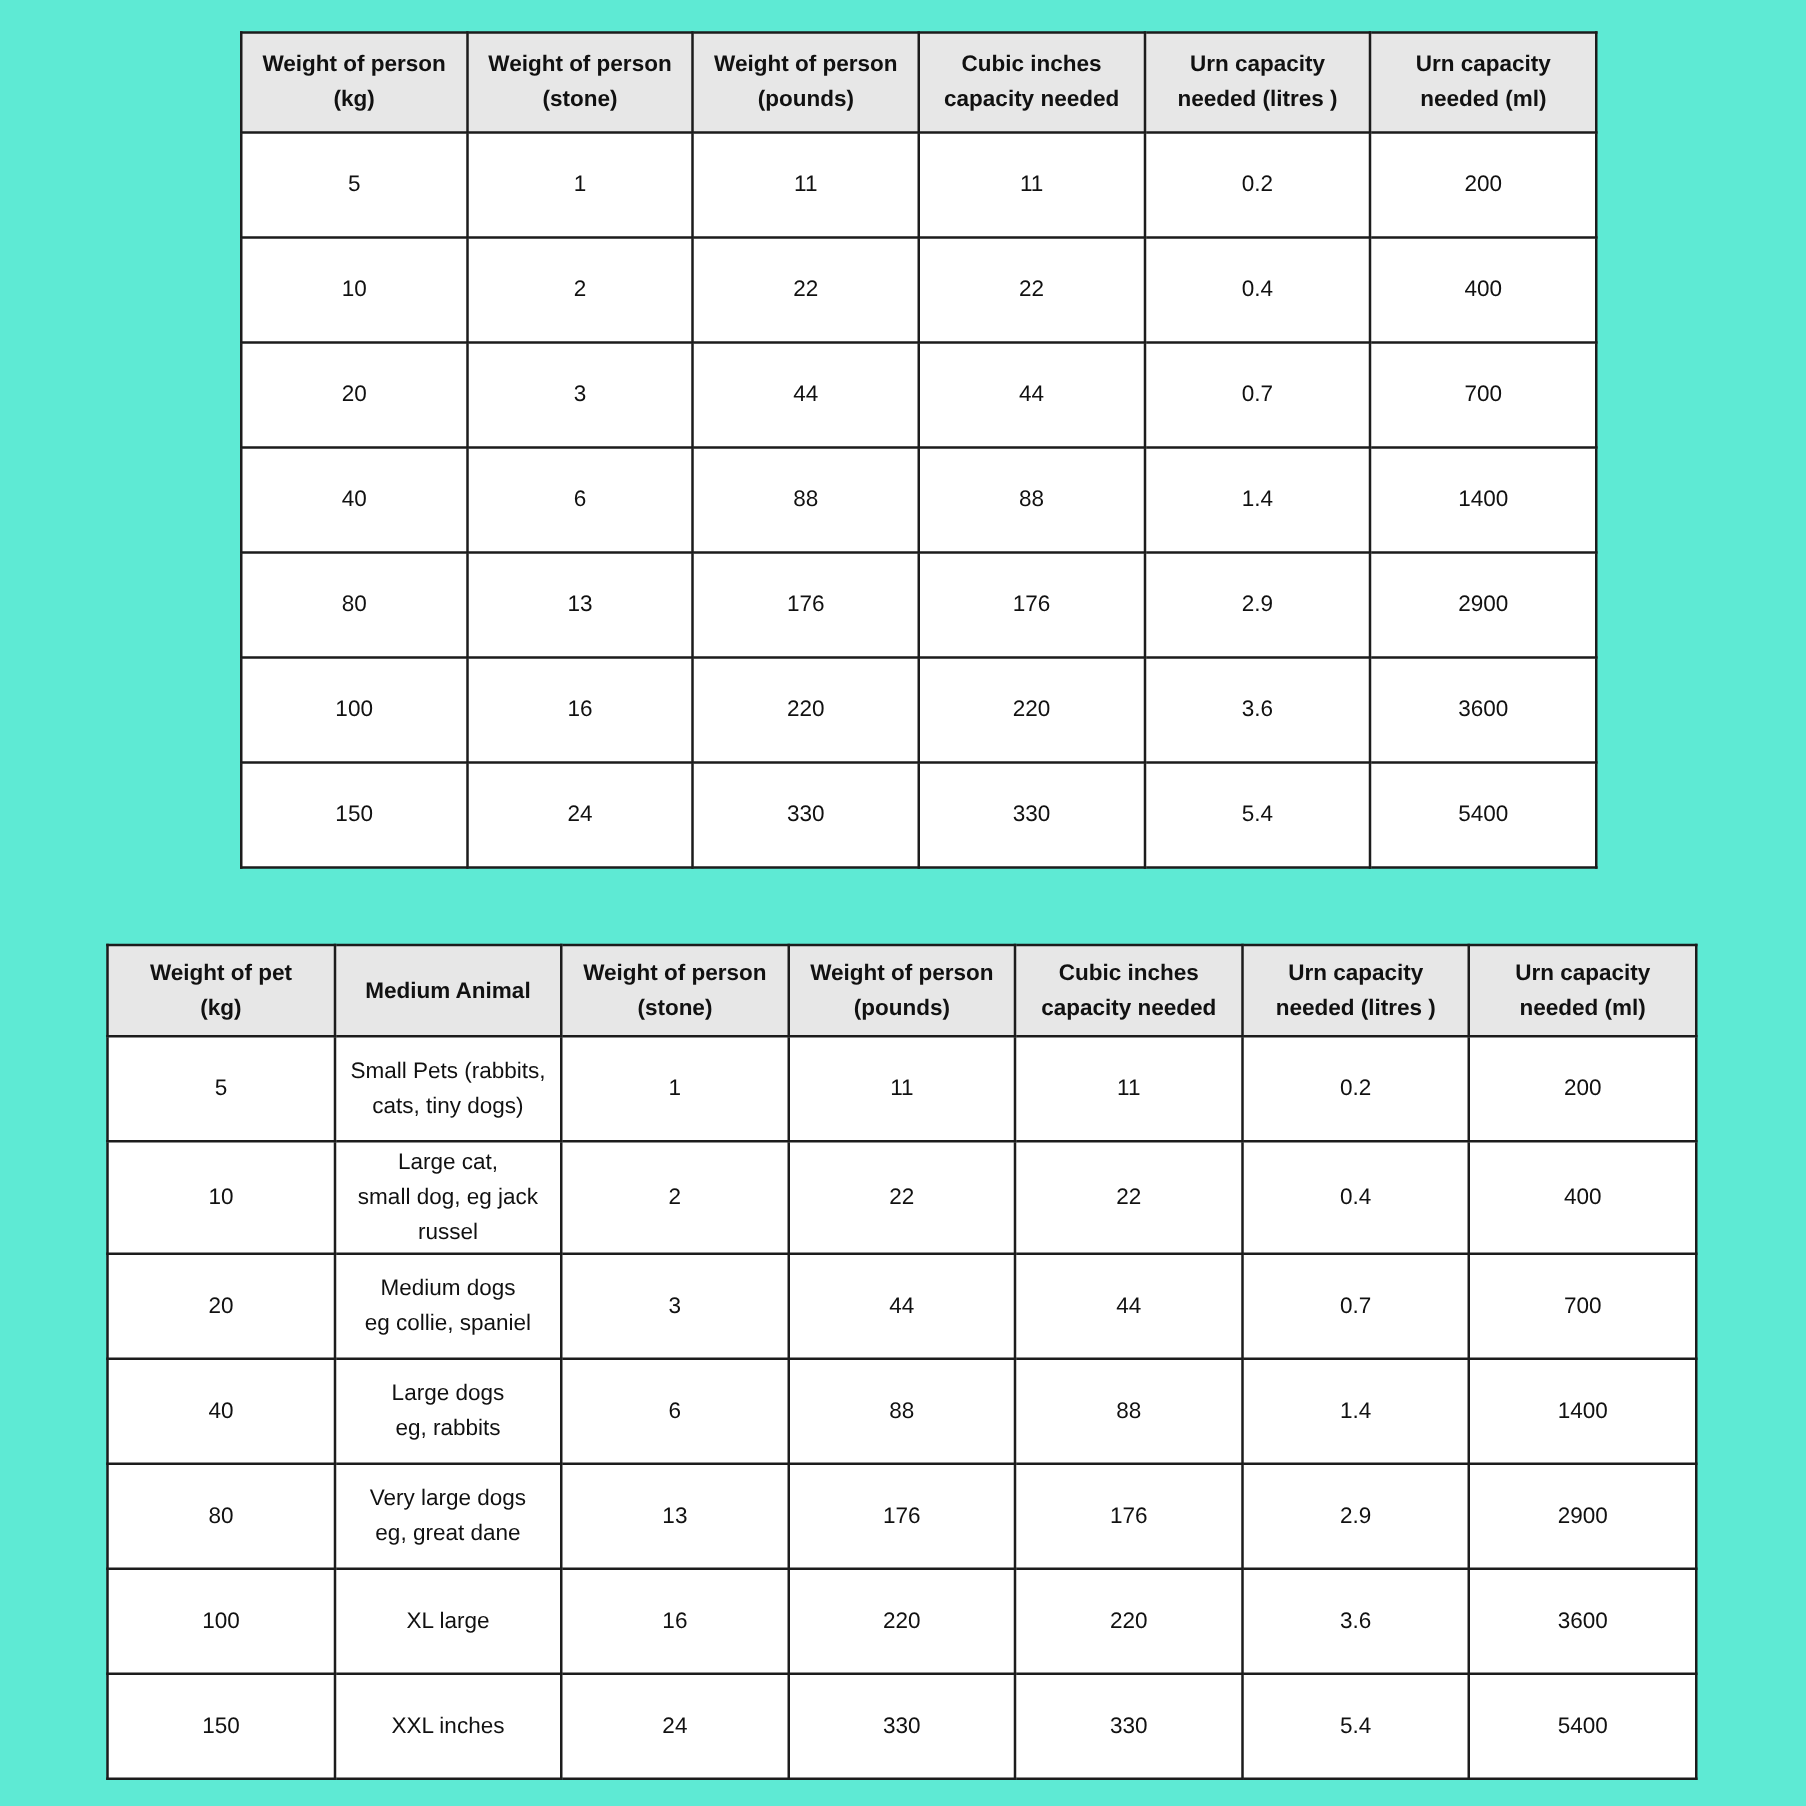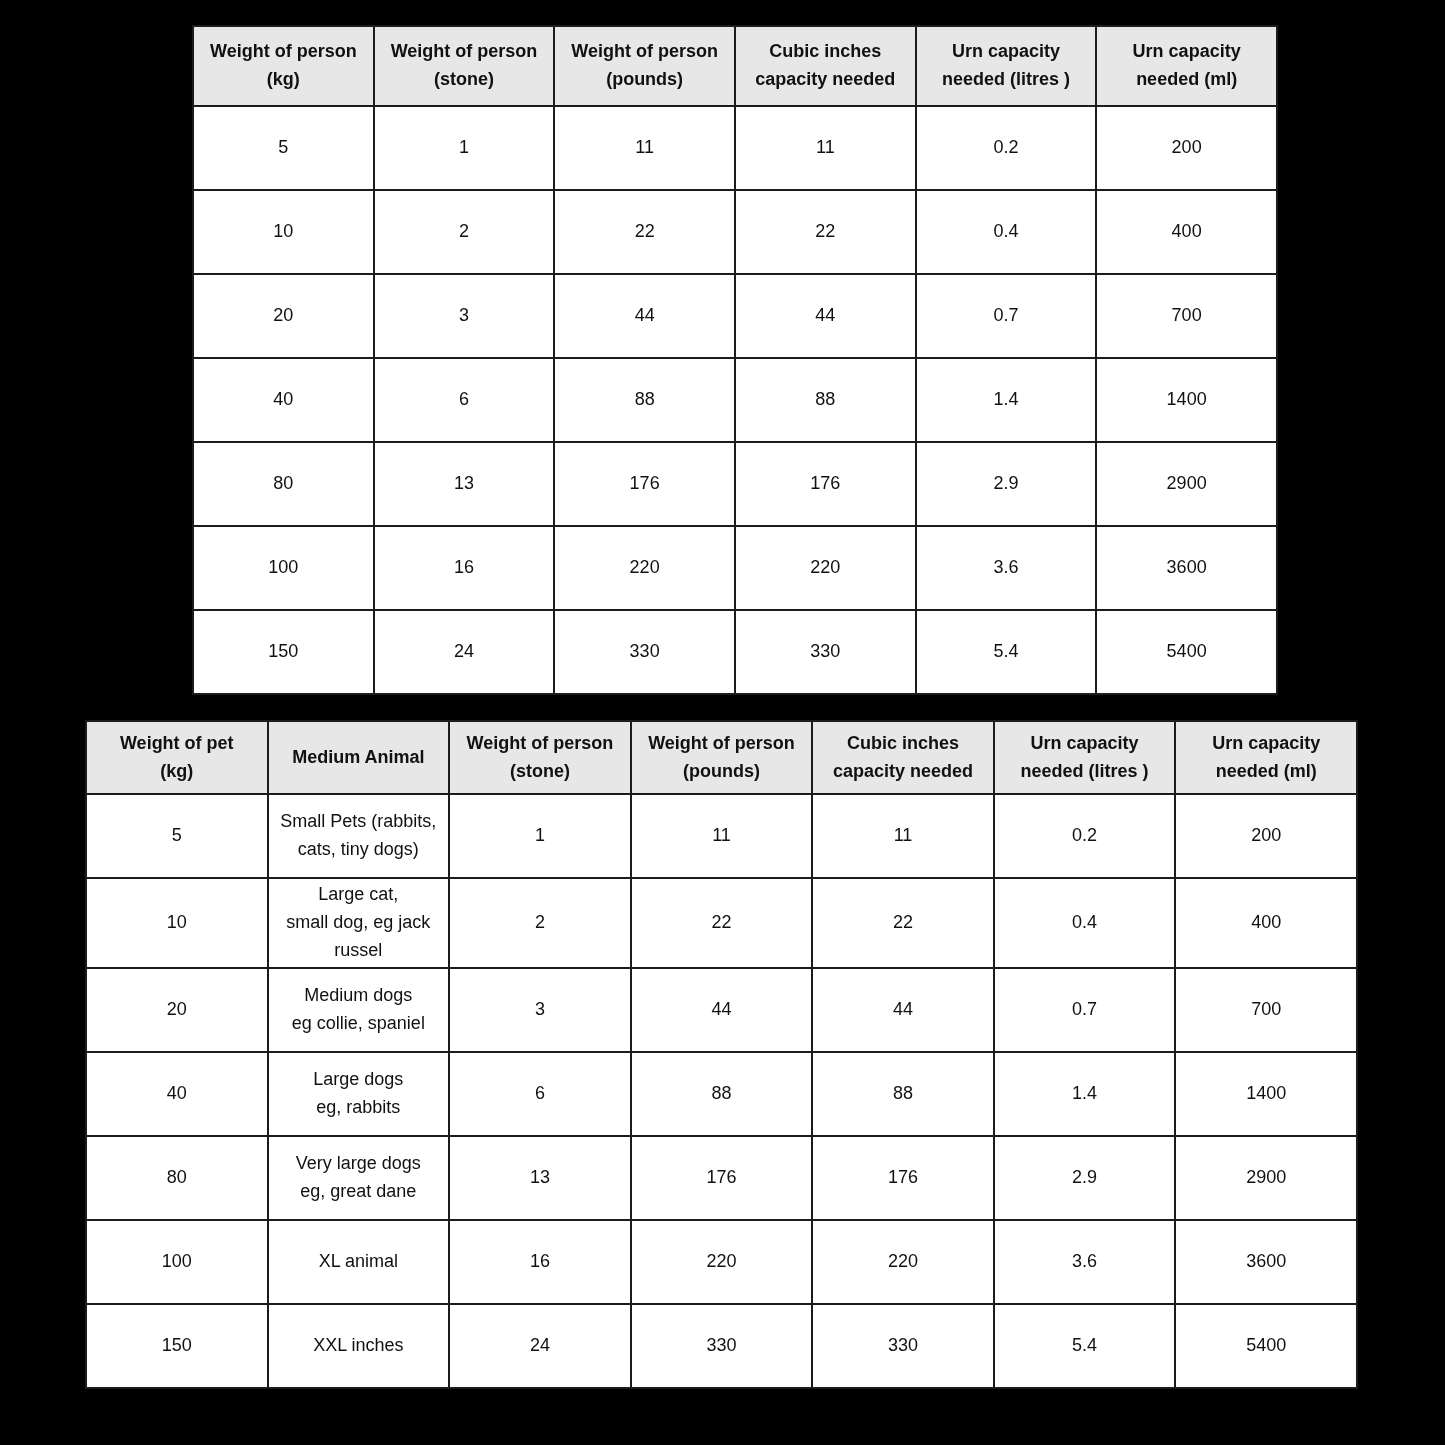--- a/index.html
+++ b/index.html
@@ -6,26 +6,26 @@
     margin: 0;
     padding: 0;
     background: #ffffff;
     font-family: "Liberation Sans", sans-serif;
     color: #111111;
   }
   .page {
     position: relative;
     width: 1445px;
     height: 1445px;
-    background: #000000;
+    background: #5eead4;
     overflow: hidden;
   }
   .table-wrap { position: absolute; }
   .t1 { left: 192px; top: 25px;  width: 1086px; }
-  .t2 { left: 85px;  top: 720px; width: 1273px; }
+  .t2 { left: 85px;  top: 755px; width: 1273px; }
   table {
     width: 100%;
     border-collapse: collapse;
     table-layout: fixed;
   }
   th, td {
     border: 2px solid #1c1c1c;
     text-align: center;
     vertical-align: middle;
     white-space: pre-line;
@@ -198,21 +198,21 @@
             <td>Very large dogs
 eg, great dane</td>
             <td>13</td>
             <td>176</td>
             <td>176</td>
             <td>2.9</td>
             <td>2900</td>
           </tr>
           <tr>
             <td>100</td>
-            <td>XL animal</td>
+            <td>XL large</td>
             <td>16</td>
             <td>220</td>
             <td>220</td>
             <td>3.6</td>
             <td>3600</td>
           </tr>
           <tr>
             <td>150</td>
             <td>XXL inches</td>
             <td>24</td>

